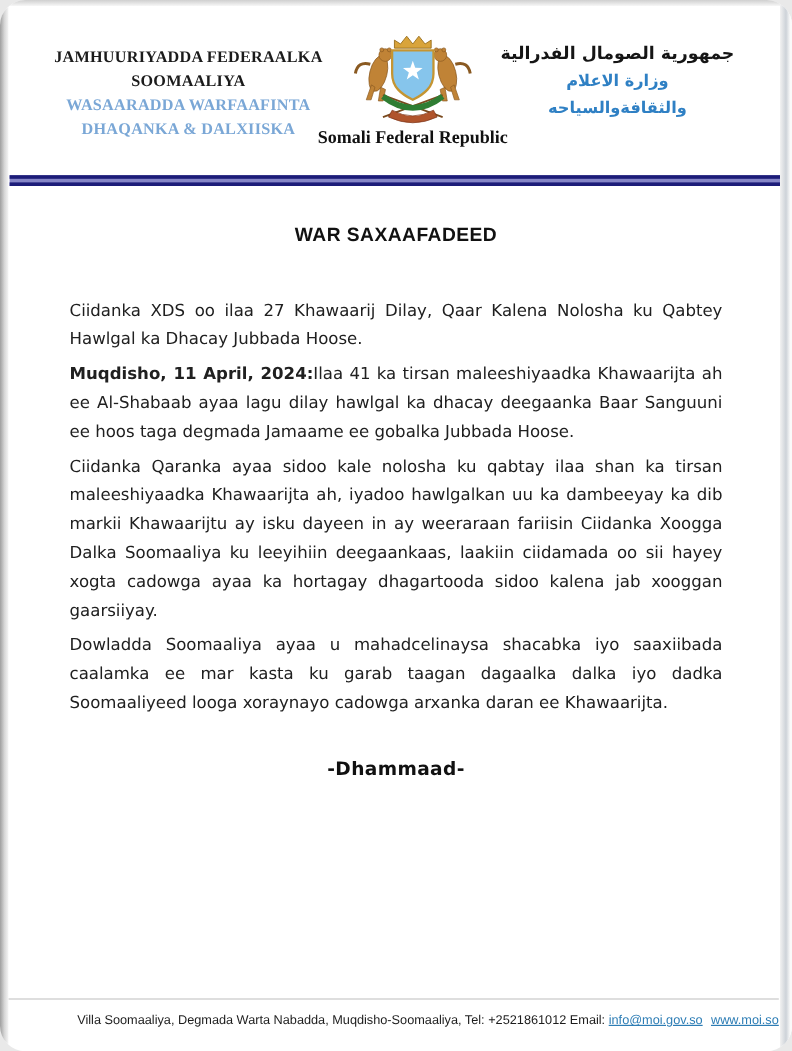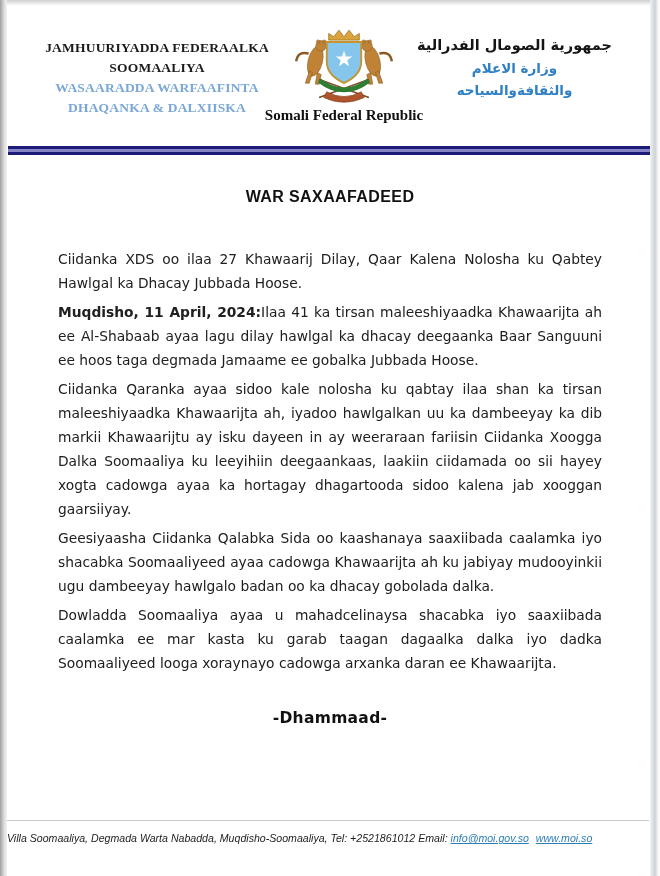--- a/index.html
+++ b/index.html
@@ -1,20 +1,20 @@
 <!DOCTYPE html>
 <html><head>
 <meta charset="utf-8">
 <style>
   * { margin:0; padding:0; box-sizing:border-box; }
   html,body { background:#e9e9e9; }
   .photo {
     position:relative; width:660px; height:876px; margin:0 auto;
     background:#ffffff; overflow:hidden;
-    font-family:"DejaVu Sans", sans-serif; color:#1f1f1f;
+    font-family:"DejaVu Sans", sans-serif; color:#1f1f1f;border-radius:21px;
   }
   .edge-left  { position:absolute; left:0; top:0; bottom:0; width:7px;
     background:linear-gradient(to right,#9f9f9f,#d8d8d8 55%,#f4f4f4); }
   .edge-top   { position:absolute; left:0; top:0; right:0; height:5px;
     background:linear-gradient(#cfcfcf,#f7f7f7); }
   .edge-right { position:absolute; right:0; top:0; bottom:0; width:10px;
     background:linear-gradient(to left,#fafafa 15%,#cdd2d8 50%,#f2f2f2); }
 
   
   .header { position:relative; height:146px; }
@@ -59,22 +59,22 @@
   }
   .content p.first { margin-top:41px; }
   .content p strong { font-weight:bold; margin-right:0; }
   .closing {
     text-align:center; font-weight:bold; font-size:15.5px;
     color:#111; margin-top:34px; letter-spacing:0.3px;
   }
 
   
   .footer {
-    position:absolute; left:7px; right:11px; bottom:0; height:56px;
-    border-top:1px solid #c8c8c8; text-align:left;font-style:italic;
+    position:absolute; left:7px; right:11px; bottom:0; height:44px;
+    border-top:1px solid #c8c8c8; text-align:right;
   }
   .footer-line {
     font-family:"Liberation Sans", sans-serif; font-size:10.6px;
     color:#1c1c1c; margin-top:11px; white-space:nowrap;
   }
   .footer-line a { color:#2d7db5; text-decoration:underline; cursor:pointer; }
   .footer-line a + a { margin-left:4px; }
 </style>
 </head>
 <body>
@@ -135,21 +135,20 @@
 
   <div class="content">
     <div class="title">WAR SAXAAFADEED</div>
 
     <p class="first">Ciidanka XDS oo ilaa 27 Khawaarij Dilay, Qaar Kalena Nolosha ku Qabtey Hawlgal ka Dhacay Jubbada Hoose.</p>
 
     <p><strong>Muqdisho, 11 April, 2024:</strong><span>Ilaa 41 ka tirsan maleeshiyaadka Khawaarijta ah ee Al-Shabaab ayaa lagu dilay hawlgal ka dhacay deegaanka Baar Sanguuni ee hoos taga degmada Jamaame ee gobalka Jubbada Hoose.</span></p>
 
     <p>Ciidanka Qaranka ayaa sidoo kale nolosha ku qabtay ilaa shan ka tirsan maleeshiyaadka Khawaarijta ah, iyadoo hawlgalkan uu ka dambeeyay ka dib markii Khawaarijtu ay isku dayeen in ay weeraraan fariisin Ciidanka Xoogga Dalka Soomaaliya  ku leeyihiin deegaankaas, laakiin ciidamada oo sii hayey xogta cadowga ayaa ka hortagay dhagartooda sidoo kalena jab xooggan gaarsiiyay.</p>
 
-    <p>Geesiyaasha Ciidanka Qalabka Sida oo kaashanaya saaxiibada caalamka iyo shacabka Soomaaliyeed ayaa cadowga Khawaarijta ah ku jabiyay mudooyinkii ugu dambeeyay hawlgalo badan oo ka dhacay gobolada dalka.</p>
 
     <p>Dowladda Soomaaliya ayaa u mahadcelinaysa shacabka iyo saaxiibada caalamka ee mar kasta ku garab taagan dagaalka dalka iyo dadka Soomaaliyeed looga xoraynayo cadowga arxanka daran ee Khawaarijta.</p>
 
     <div class="closing">-Dhammaad-</div>
   </div>
 
   <div class="footer">
     <div class="footer-line">
       <span>Villa Soomaaliya, Degmada Warta Nabadda, Muqdisho-Soomaaliya, Tel: +2521861012 Email:</span>
       <a>info@moi.gov.so</a>

